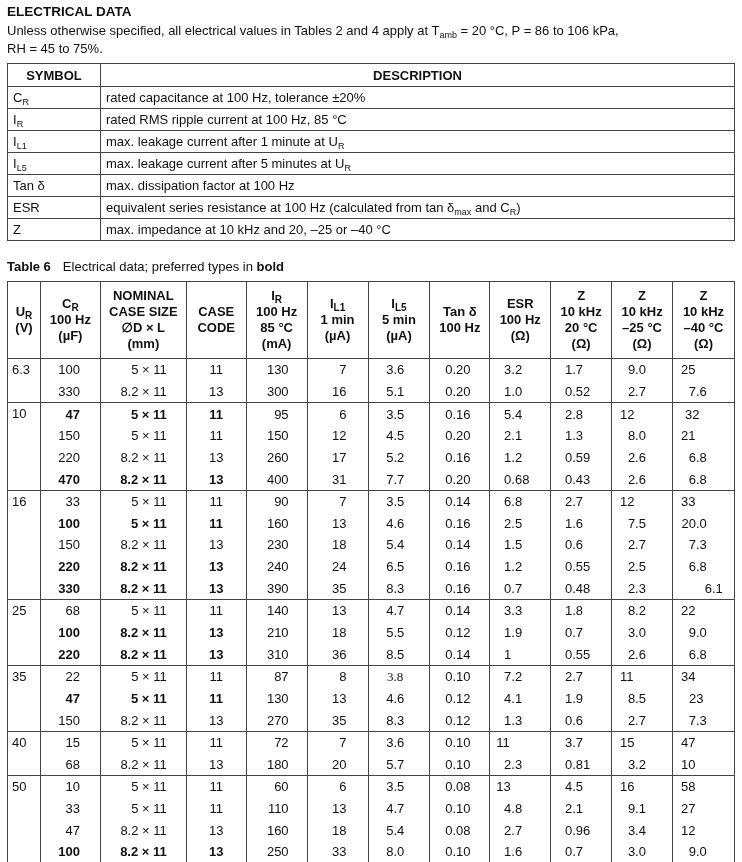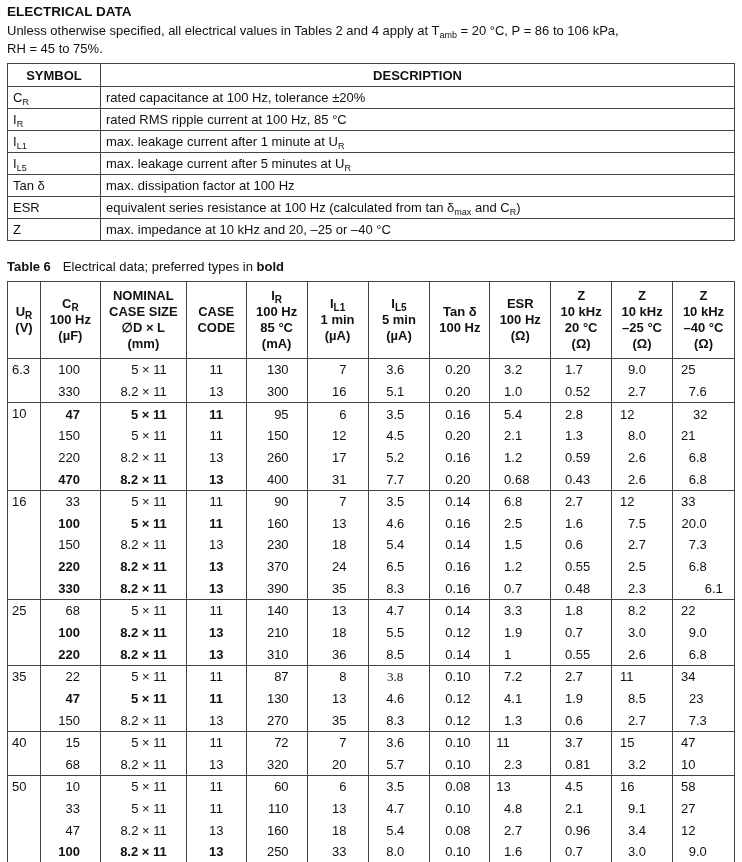--- a/index.html
+++ b/index.html
@@ -144,21 +144,21 @@
         <td class="r bold" style="padding-right: 20px;">47</td>
         <td class="r bold" style="padding-right: 19px;">5 × 11</td>
         <td class="c bold">11</td>
         <td class="r" style="padding-right: 18px;">95</td>
         <td class="r" style="padding-right: 21px;">6</td>
         <td style="padding-left: 17px;"><span class="dec"><span class="ip" style="width: 8px;">3</span><span class="fp">.5</span></span></td>
         <td style="padding-left: 14px;"><span class="dec"><span class="ip" style="width: 8px;">0</span><span class="fp">.16</span></span></td>
         <td style="padding-left: 6px;"><span class="dec"><span class="ip" style="width: 15px;">5</span><span class="fp">.4</span></span></td>
         <td style="padding-left: 13px;"><span class="dec"><span class="ip" style="width: 8px;">2</span><span class="fp">.8</span></span></td>
         <td style="padding-left: 8px;"><span class="dec"><span class="ip" style="text-align: left;">12</span></span></td>
-        <td style="padding-left: 20px;"><span class="dec"><span class="ip" style="text-align: left;">32</span></span></td>
+        <td style="padding-left: 12px;"><span class="dec"><span class="ip" style="text-align: left;">32</span></span></td>
       </tr>
       <tr>
         <td class="r" style="padding-right: 20px;">150</td>
         <td class="r" style="padding-right: 19px;">5 × 11</td>
         <td class="c">11</td>
         <td class="r" style="padding-right: 18px;">150</td>
         <td class="r" style="padding-right: 21px;">12</td>
         <td style="padding-left: 17px;"><span class="dec"><span class="ip" style="width: 8px;">4</span><span class="fp">.5</span></span></td>
         <td style="padding-left: 14px;"><span class="dec"><span class="ip" style="width: 8px;">0</span><span class="fp">.20</span></span></td>
         <td style="padding-left: 6px;"><span class="dec"><span class="ip" style="width: 15px;">2</span><span class="fp">.1</span></span></td>
@@ -229,21 +229,21 @@
         <td style="padding-left: 14px;"><span class="dec"><span class="ip" style="width: 8px;">0</span><span class="fp">.14</span></span></td>
         <td style="padding-left: 6px;"><span class="dec"><span class="ip" style="width: 15px;">1</span><span class="fp">.5</span></span></td>
         <td style="padding-left: 13px;"><span class="dec"><span class="ip" style="width: 8px;">0</span><span class="fp">.6</span></span></td>
         <td style="padding-left: 8px;"><span class="dec"><span class="ip" style="width: 15px;">2</span><span class="fp">.7</span></span></td>
         <td style="padding-left: 8px;"><span class="dec"><span class="ip" style="width: 15px;">7</span><span class="fp">.3</span></span></td>
       </tr>
       <tr>
         <td class="r bold" style="padding-right: 20px;">220</td>
         <td class="r bold" style="padding-right: 19px;">8.2 × 11</td>
         <td class="c bold">13</td>
-        <td class="r" style="padding-right: 18px;">370</td>
+        <td class="r" style="padding-right: 18px;">240</td>
         <td class="r" style="padding-right: 21px;">24</td>
         <td style="padding-left: 17px;"><span class="dec"><span class="ip" style="width: 8px;">6</span><span class="fp">.5</span></span></td>
         <td style="padding-left: 14px;"><span class="dec"><span class="ip" style="width: 8px;">0</span><span class="fp">.16</span></span></td>
         <td style="padding-left: 6px;"><span class="dec"><span class="ip" style="width: 15px;">1</span><span class="fp">.2</span></span></td>
         <td style="padding-left: 13px;"><span class="dec"><span class="ip" style="width: 8px;">0</span><span class="fp">.55</span></span></td>
         <td style="padding-left: 8px;"><span class="dec"><span class="ip" style="width: 15px;">2</span><span class="fp">.5</span></span></td>
         <td style="padding-left: 8px;"><span class="dec"><span class="ip" style="width: 15px;">6</span><span class="fp">.8</span></span></td>
       </tr>
       <tr>
         <td class="r bold" style="padding-right: 20px;">330</td>
@@ -349,21 +349,21 @@
         <td style="padding-left: 14px;"><span class="dec"><span class="ip" style="width: 8px;">0</span><span class="fp">.10</span></span></td>
         <td style="padding-left: 6px;"><span class="dec"><span class="ip" style="text-align: left;">11</span></span></td>
         <td style="padding-left: 13px;"><span class="dec"><span class="ip" style="width: 8px;">3</span><span class="fp">.7</span></span></td>
         <td style="padding-left: 8px;"><span class="dec"><span class="ip" style="text-align: left;">15</span></span></td>
         <td style="padding-left: 8px;"><span class="dec"><span class="ip" style="text-align: left;">47</span></span></td>
       </tr>
       <tr>
         <td class="r" style="padding-right: 20px;">68</td>
         <td class="r" style="padding-right: 19px;">8.2 × 11</td>
         <td class="c">13</td>
-        <td class="r" style="padding-right: 18px;">320</td>
+        <td class="r" style="padding-right: 18px;">180</td>
         <td class="r" style="padding-right: 21px;">20</td>
         <td style="padding-left: 17px;"><span class="dec"><span class="ip" style="width: 8px;">5</span><span class="fp">.7</span></span></td>
         <td style="padding-left: 14px;"><span class="dec"><span class="ip" style="width: 8px;">0</span><span class="fp">.10</span></span></td>
         <td style="padding-left: 6px;"><span class="dec"><span class="ip" style="width: 15px;">2</span><span class="fp">.3</span></span></td>
         <td style="padding-left: 13px;"><span class="dec"><span class="ip" style="width: 8px;">0</span><span class="fp">.81</span></span></td>
         <td style="padding-left: 8px;"><span class="dec"><span class="ip" style="width: 15px;">3</span><span class="fp">.2</span></span></td>
         <td style="padding-left: 8px;"><span class="dec"><span class="ip" style="text-align: left;">10</span></span></td>
       </tr>
       <tr class="gstart">
         <td class="ur" rowspan="4">50</td>

